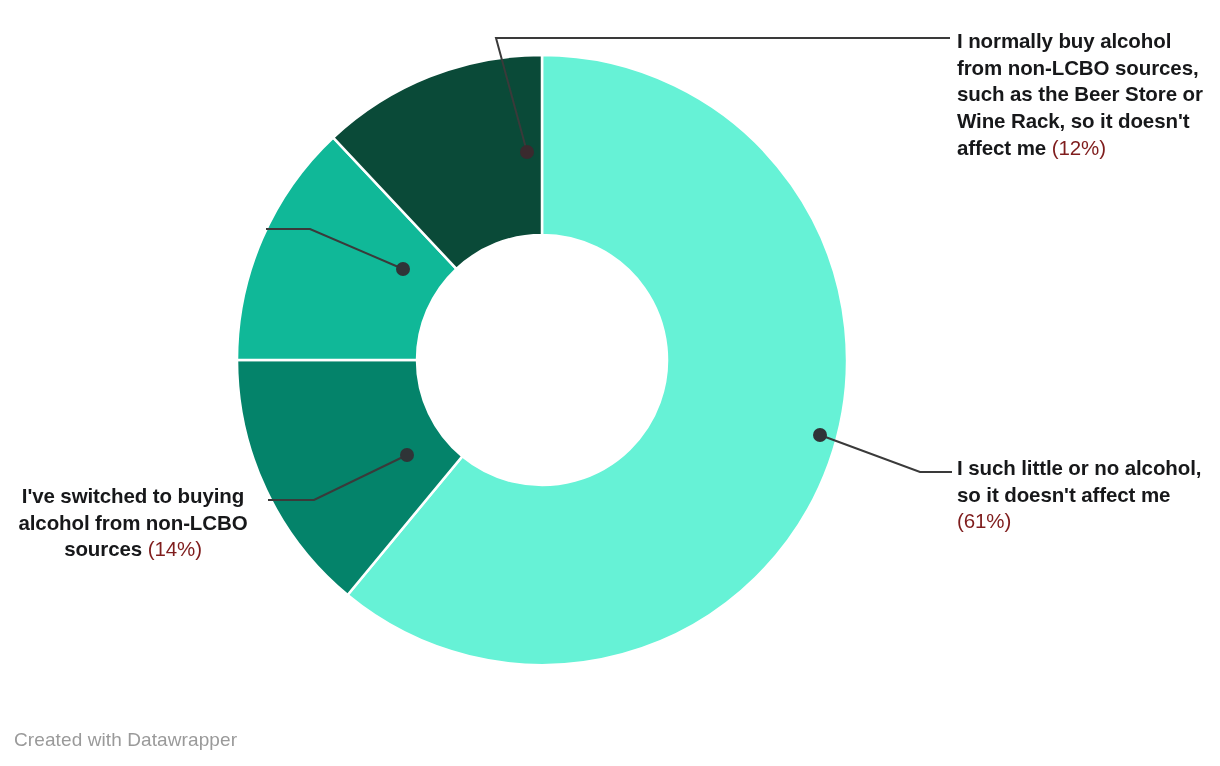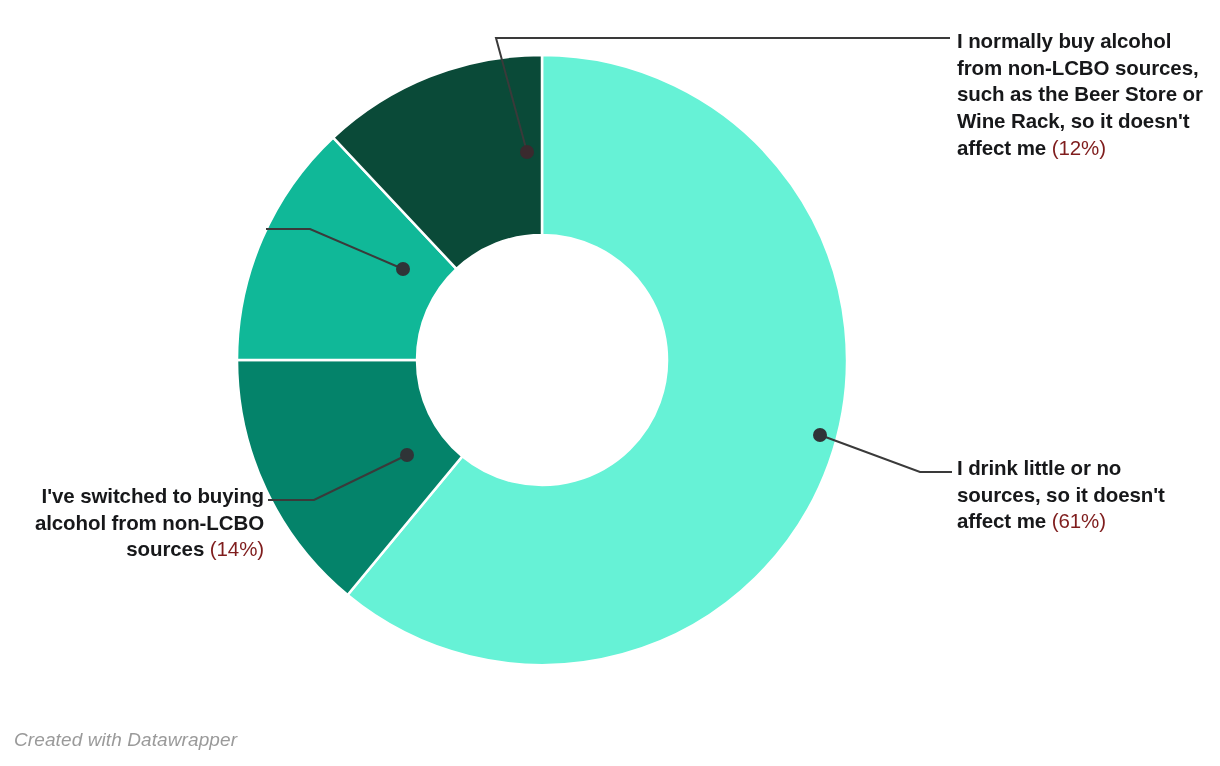--- a/index.html
+++ b/index.html
@@ -59,32 +59,31 @@
   #label-left-upper {
     left: 10px;
     top: 212px;
     width: 252px;
     text-align: right;
   }
   #label-left-lower {
     left: 2px;
     top: 483px;
     width: 262px;
-    text-align: right;
+    text-align: center;
   }
 
   #footer {
     position: absolute;
     left: 14px;
     top: 729px;
     font-size: 19px;
     color: #9a9a9a;
     font-weight: normal;
     letter-spacing: 0.1px;
-    font-style: italic;
   }
 </style>
 </head>
 <body>
 
 <div id="chart-root">
 
   <svg class="donut-svg" viewBox="0 0 1220 766">
 
     <path fill="#66F2D6" stroke="#ffffff" stroke-width="2.5" d="M 542.00 55.00 A 305 305 0 1 1 347.59 595.01 L 462.32 456.31 A 125 125 0 1 0 542.00 235.00 Z"></path>
@@ -112,20 +111,20 @@
 
     <g>
       <polyline points="407,455 314,500 268,500" fill="none" stroke="#3a3a3a" stroke-width="2"></polyline>
       <circle cx="407" cy="455" r="7" fill="#2f3437"></circle>
     </g>
 
   </svg>
 
   <div class="label" id="label-top-right"><span>I normally buy alcohol from non-LCBO sources, such as the Beer Store or Wine Rack, so it doesn't affect me</span> <span class="pct">(12%)</span></div>
 
-  <div class="label" id="label-right"><span>I drink little or no sources, so it doesn't affect me</span> <span class="pct">(61%)</span></div>
+  <div class="label" id="label-right"><span>I such little or no alcohol, so it doesn't affect me</span> <span class="pct">(61%)</span></div>
 
 
   <div class="label" id="label-left-lower"><span>I've switched to buying alcohol from non-LCBO sources</span> <span class="pct">(14%)</span></div>
 
   <div id="footer">Created with Datawrapper</div>
 
 </div>
 
 </body></html>

